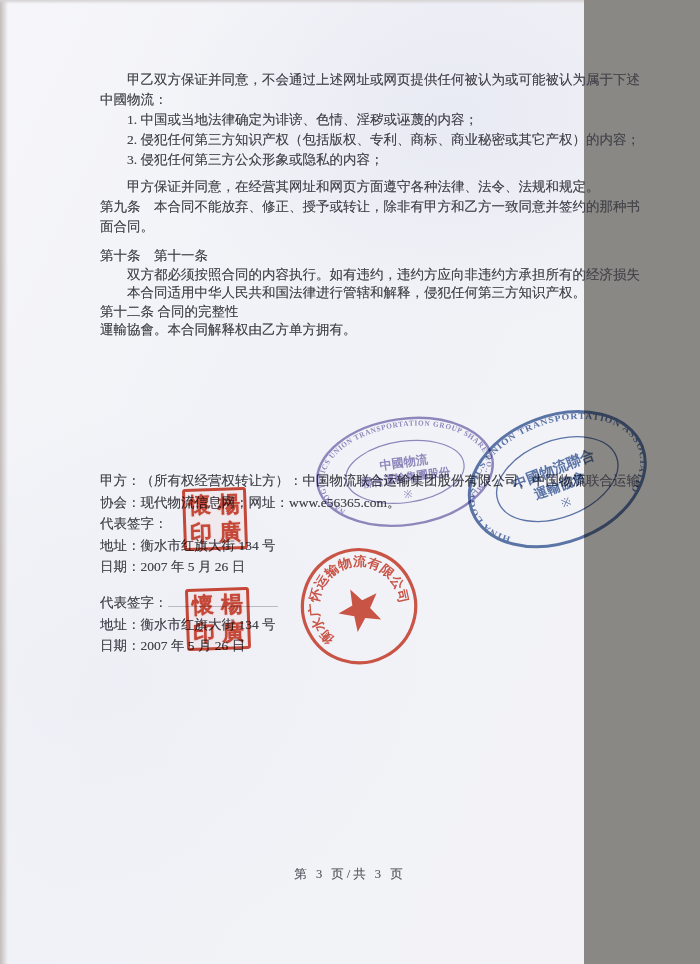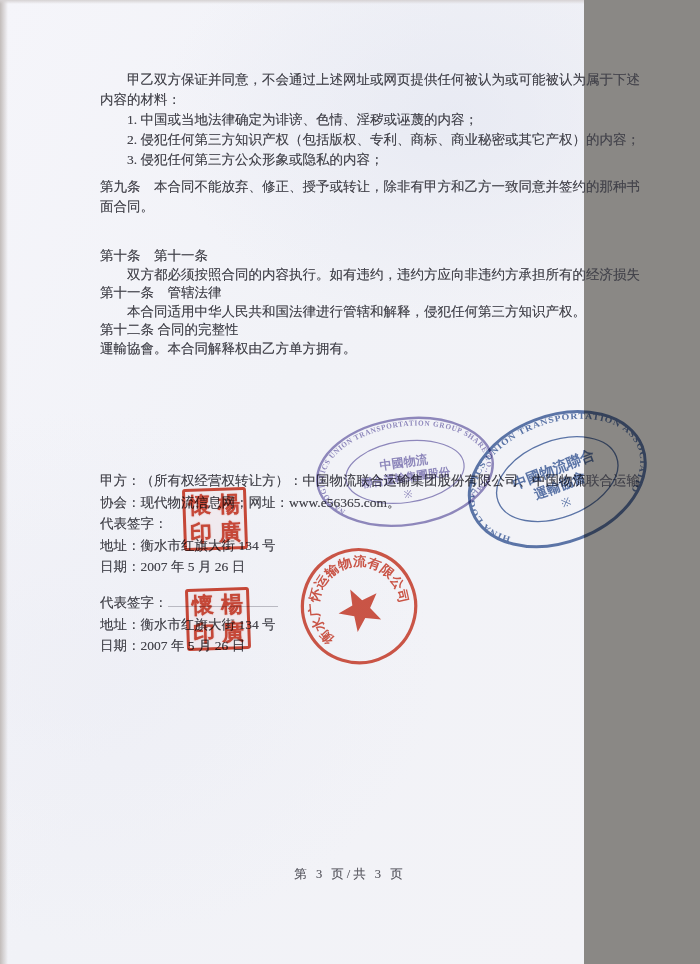--- a/index.html
+++ b/index.html
@@ -57,35 +57,35 @@
   .seal-b{left:186px;top:588px;}
   .stamp-en{font-weight:600;letter-spacing:.8px;}
 </style>
 </head>
 <body>
 
 <div class="paper">
 
   <div class="block b-intro txt">
     <div class="line ind">甲乙双方保证并同意，不会通过上述网址或网页提供任何被认为或可能被认为属于下述</div>
-    <div class="line">内容的材料：</div>
+    <div class="line">中國物流：</div>
     <div class="line ind">1. 中国或当地法律确定为诽谤、色情、淫秽或诬蔑的内容；</div>
     <div class="line ind">2. 侵犯任何第三方知识产权（包括版权、专利、商标、商业秘密或其它产权）的内容；</div>
     <div class="line ind">3. 侵犯任何第三方公众形象或隐私的内容；</div>
   </div>
 
   <div class="block b-guar txt">
+    <div class="line ind">甲方保证并同意，在经营其网址和网页方面遵守各种法律、法令、法规和规定。</div>
     <div class="line">第九条　本合同不能放弃、修正、授予或转让，除非有甲方和乙方一致同意并签约的那种书</div>
     <div class="line">面合同。</div>
   </div>
 
   <div class="block b-clauses txt">
     <div class="line">第十条　第十一条</div>
     <div class="line ind">双方都必须按照合同的内容执行。如有违约，违约方应向非违约方承担所有的经济损失</div>
-    <div class="line">第十一条　管辖法律</div>
     <div class="line ind">本合同适用中华人民共和国法律进行管辖和解释，侵犯任何第三方知识产权。</div>
     <div class="line">第十二条 合同的完整性</div>
     <div class="line">運輸協會。本合同解释权由乙方单方拥有。</div>
   </div>
 
   <div class="block b-pa txt">
     <div class="line">甲方：（所有权经营权转让方）：中国物流联合运输集团股份有限公司、中国物流联合运输</div>
     <div class="line">协会：现代物流信息网；网址：www.e56365.com。</div>
     <div class="line"><span>代表签字：</span></div>
     <div class="line">地址：衡水市红旗大街 134 号</div>

